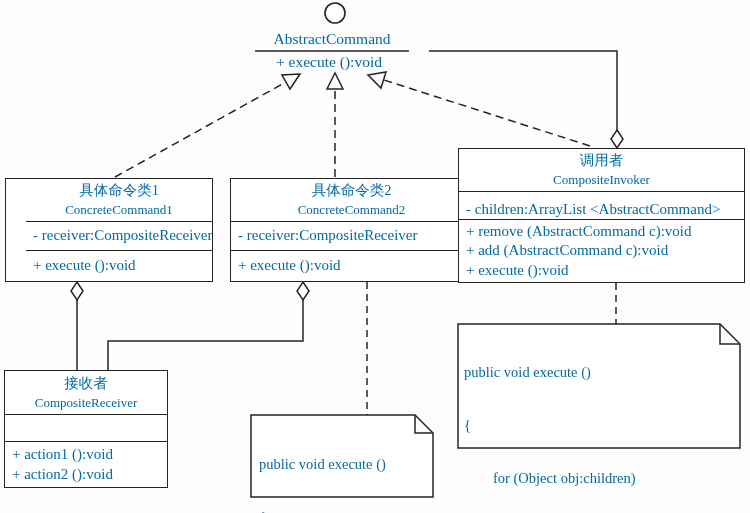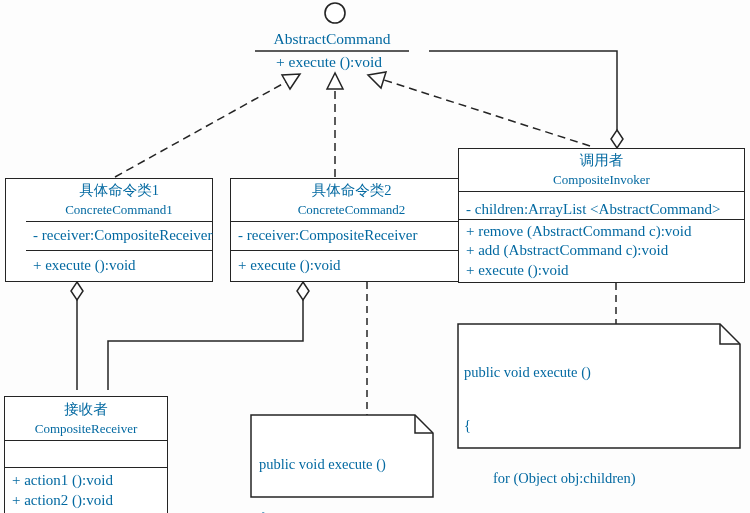--- a/index.html
+++ b/index.html
@@ -110,21 +110,21 @@
     <div class="sec-attrs" style="height:28px;justify-content:flex-end;">
       <div class="member">- children:ArrayList &lt;AbstractCommand&gt;</div>
     </div>
     <div class="sec-ops">
       <div class="member">+ remove (AbstractCommand c):void</div>
       <div class="member">+ add (AbstractCommand c):void</div>
       <div class="member">+ execute ():void</div>
     </div>
   </div>
 
-  <div class="class-box" style="left:4px; top:396px; width:164px; height:118px;">
+  <div class="class-box" style="left:4px; top:370px; width:164px; height:118px;">
     <div class="sec-header" style="height:44px;">
       <div class="name-cn">接收者</div>
       <div class="name-en">CompositeReceiver</div>
     </div>
     <div class="sec-attrs" style="height:27px;"></div>
     <div class="sec-ops">
       <div class="member">+ action1 ():void</div>
       <div class="member">+ action2 ():void</div>
     </div>
   </div>

